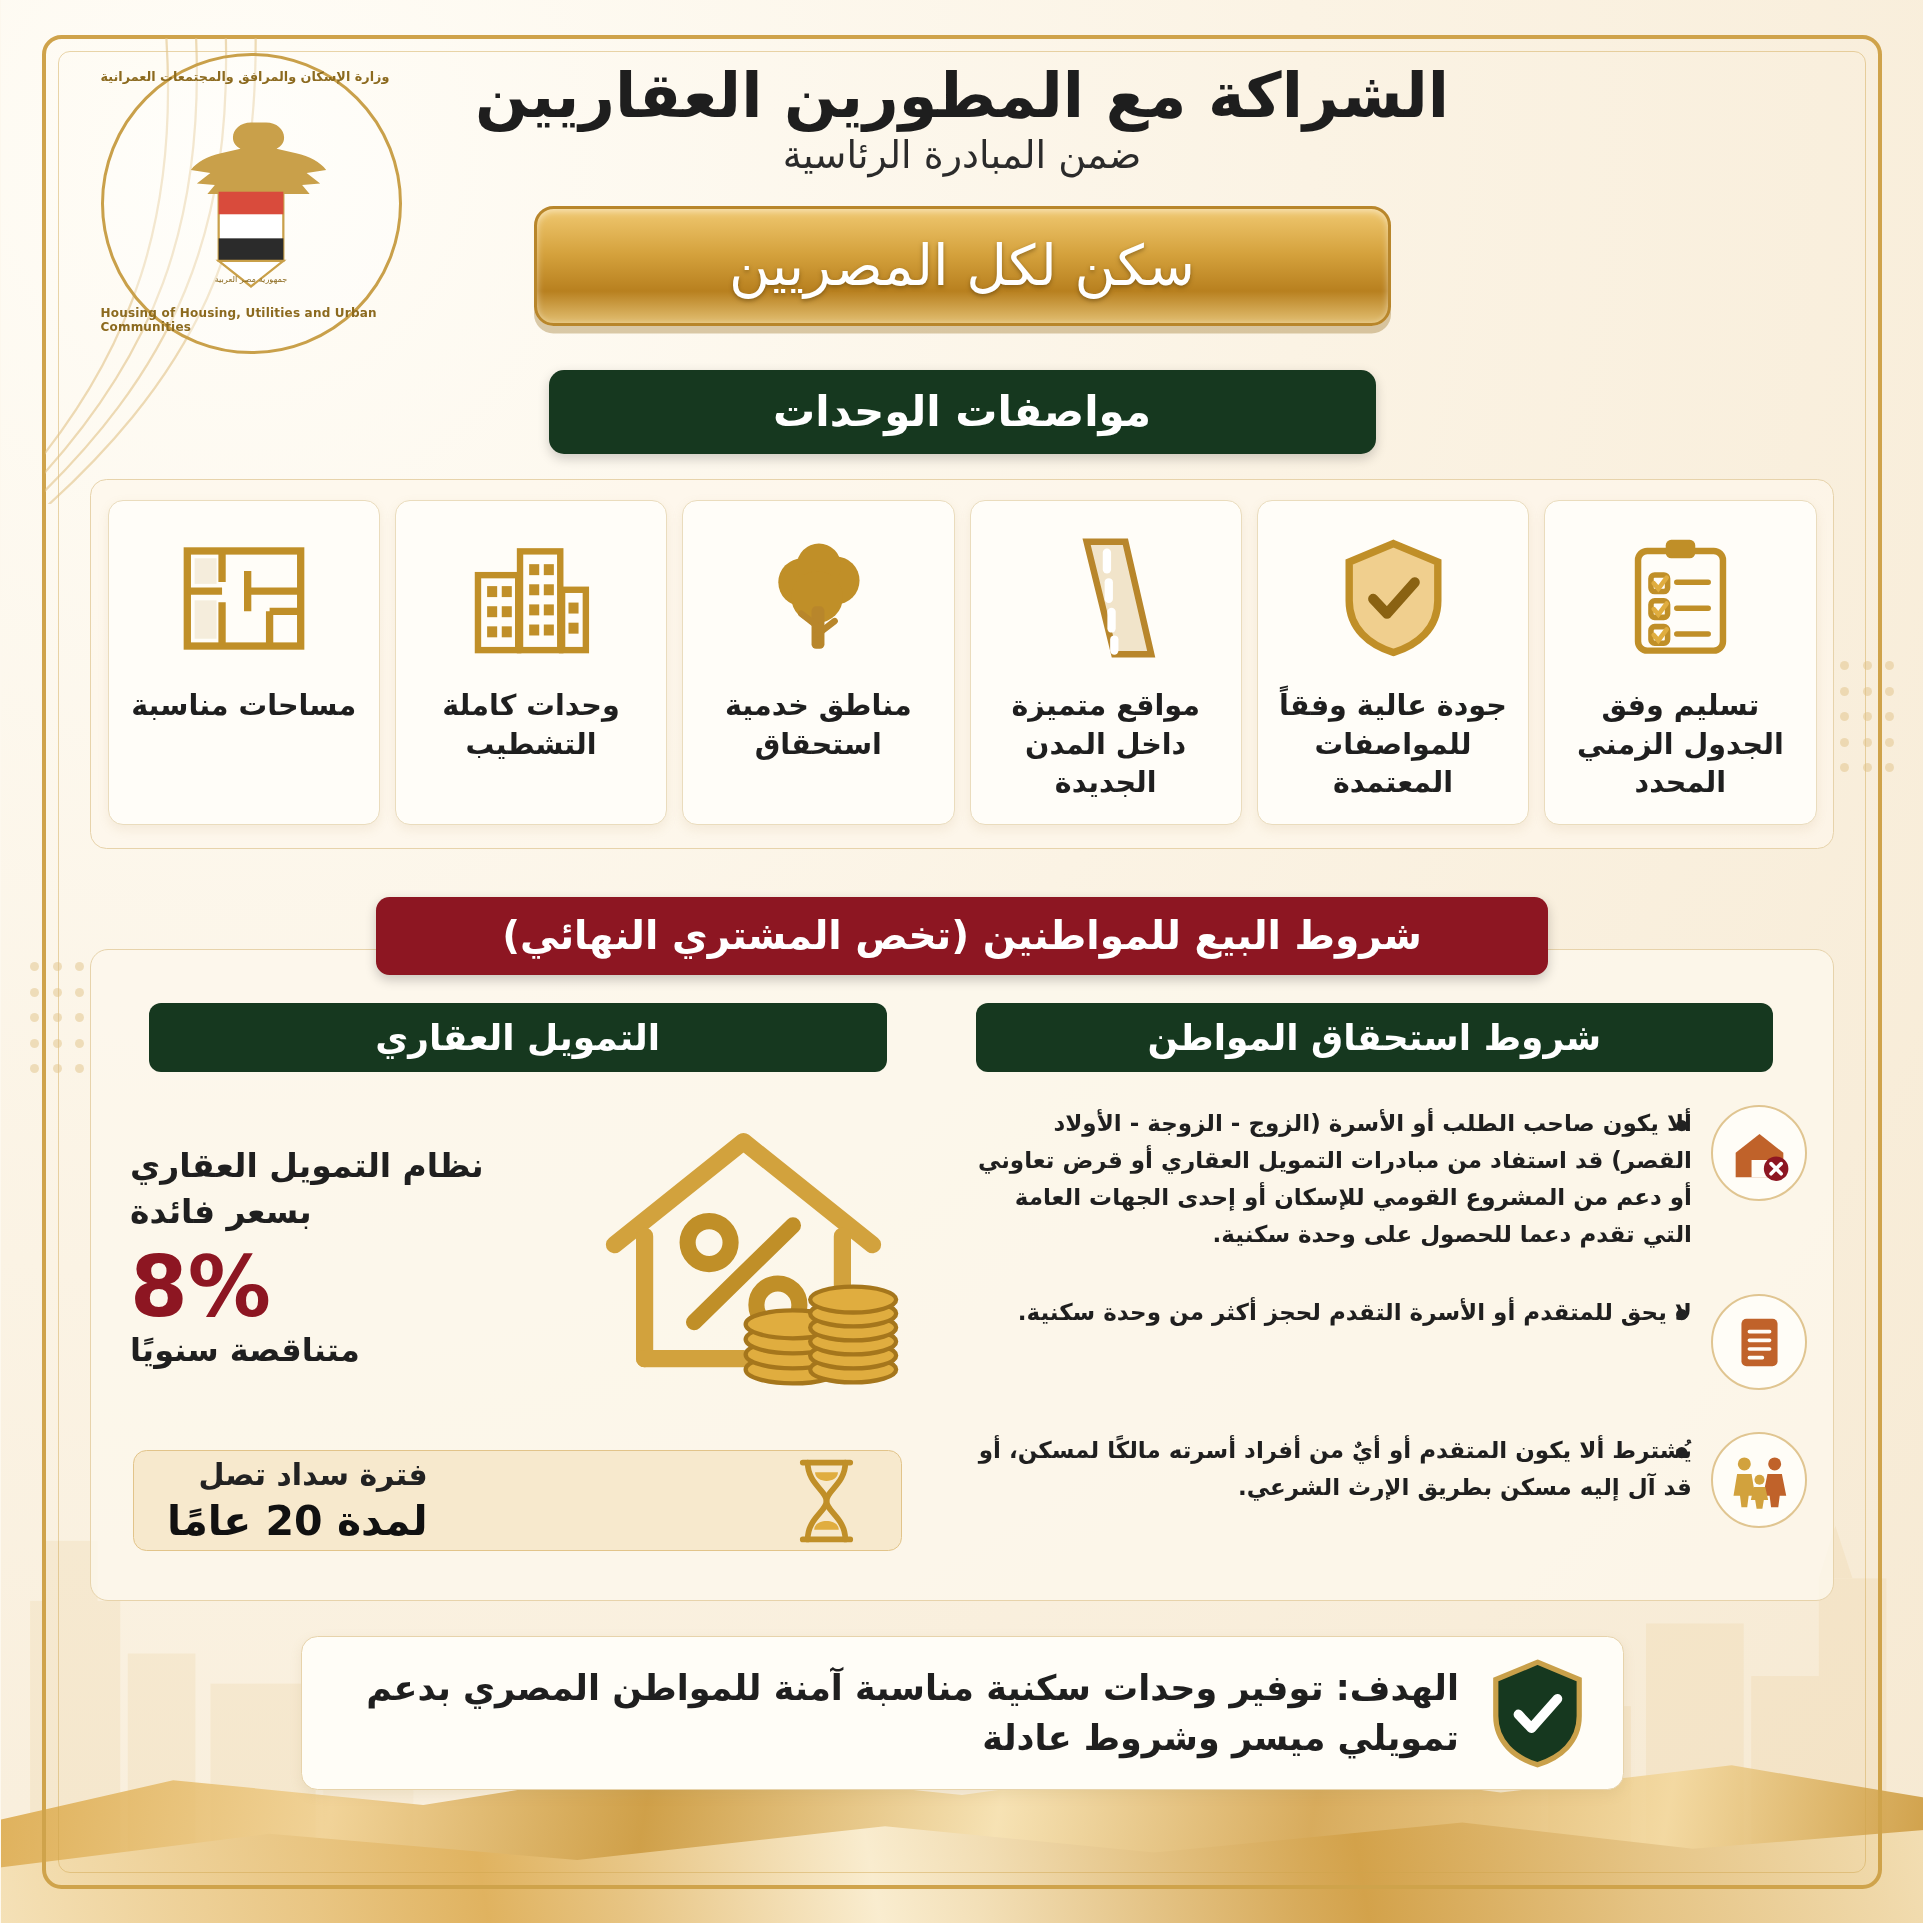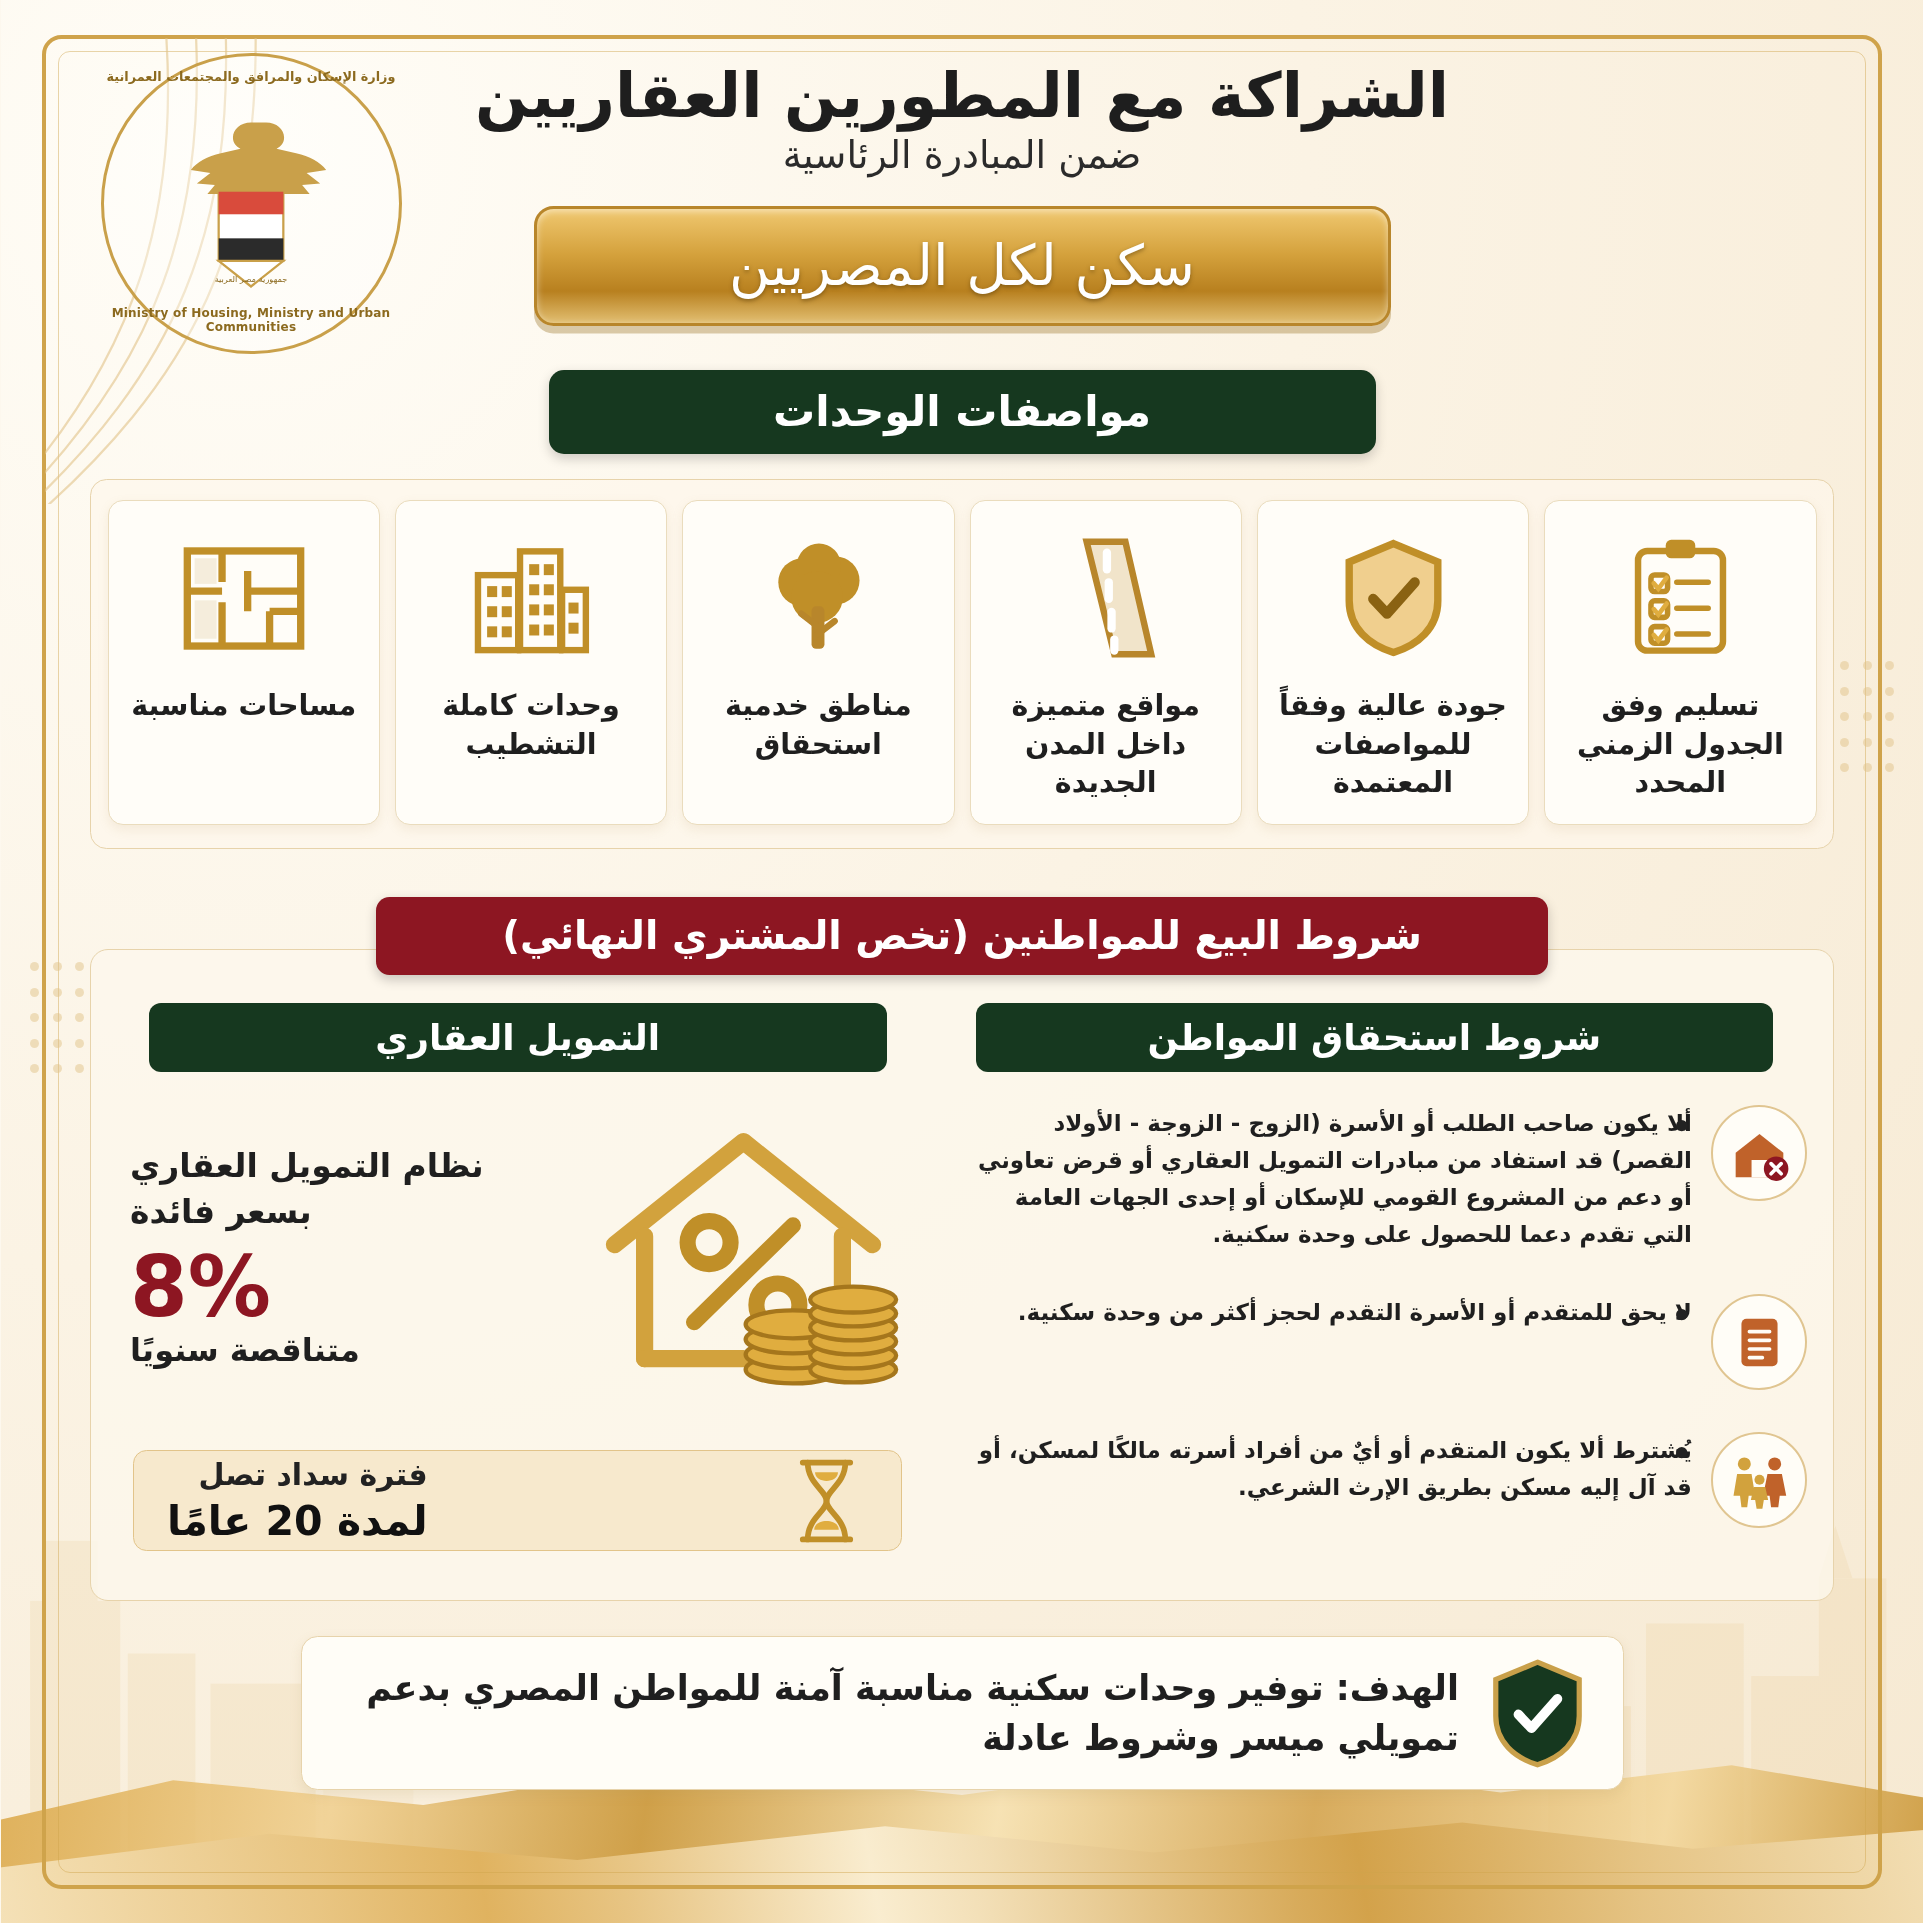--- a/index.html
+++ b/index.html
@@ -78,21 +78,21 @@
   }
 
   .emblem {
     position: absolute; top: -7.5px; left: 10.5px; width: 301px; height: 301px;
   }
   .emblem-ring {
     position: absolute; inset: 0; border-radius: 50%;
     border: 3px solid #c9a04a; background: rgba(255,255,255,.35);
   }
   .emblem-text-top, .emblem-text-bottom {
-    position: absolute; left: 0; right: 0; text-align: center;
+    position: absolute; left: 0; right: 0; text-align: left;
     font-size: 12.8px; color: #8c6a1f; font-weight: bold;
   }
   .emblem-text-top { top: 16.5px; }
   .emblem-text-bottom { bottom: 19.5px; font-size: 12px; letter-spacing: 0.2px; }
   .eagle {
     position: absolute; left: 50%; top: 50%; transform: translate(-50%,-50%);
     width: 173px; height: 188px;
   }
 
   
@@ -287,21 +287,21 @@
           <g fill="#c9a04a">
             <path d="M115 18 c-14 0-24 9-24 20 0 7 4 12 10 15 l-26 6 c-18 4-32 12-40 22 l26 4 -18 14 24 2 -10 12 h136 l-10-12 24-2 -18-14 26-4 c-8-10-22-18-40-22 l-26-6 c6-3 10-8 10-15 0-11-10-20-24-20z"></path>
           </g>
           <rect x="72" y="110" width="86" height="92" fill="#ffffff" stroke="#c9a04a" stroke-width="3"></rect>
           <rect x="72" y="110" width="86" height="30" fill="#d94b3c"></rect>
           <rect x="72" y="172" width="86" height="30" fill="#2b2b2b"></rect>
           <path d="M72 202 l43 34 43-34 z" fill="#ffffff" stroke="#c9a04a" stroke-width="3"></path>
           <path d="M72 202 l43 34 43-34" fill="none"></path>
           <text x="115" y="230" font-size="11" fill="#8c6a1f" text-anchor="middle">جمهورية مصر العربية</text>
         </svg>
-        <div class="emblem-text-bottom">Ministry of Housing, Ministry and Urban Communities</div>
+        <div class="emblem-text-bottom">Housing of Housing, Utilities and Urban Communities</div>
       </div>
 
       <h1 class="title-main">الشراكة مع المطورين العقاريين</h1>
       <div class="title-sub">ضمن المبادرة الرئاسية</div>
       <div class="initiative-pill">
         <span>سكن لكل المصريين</span>
       </div>
     </header>
 
     <div class="banner">

